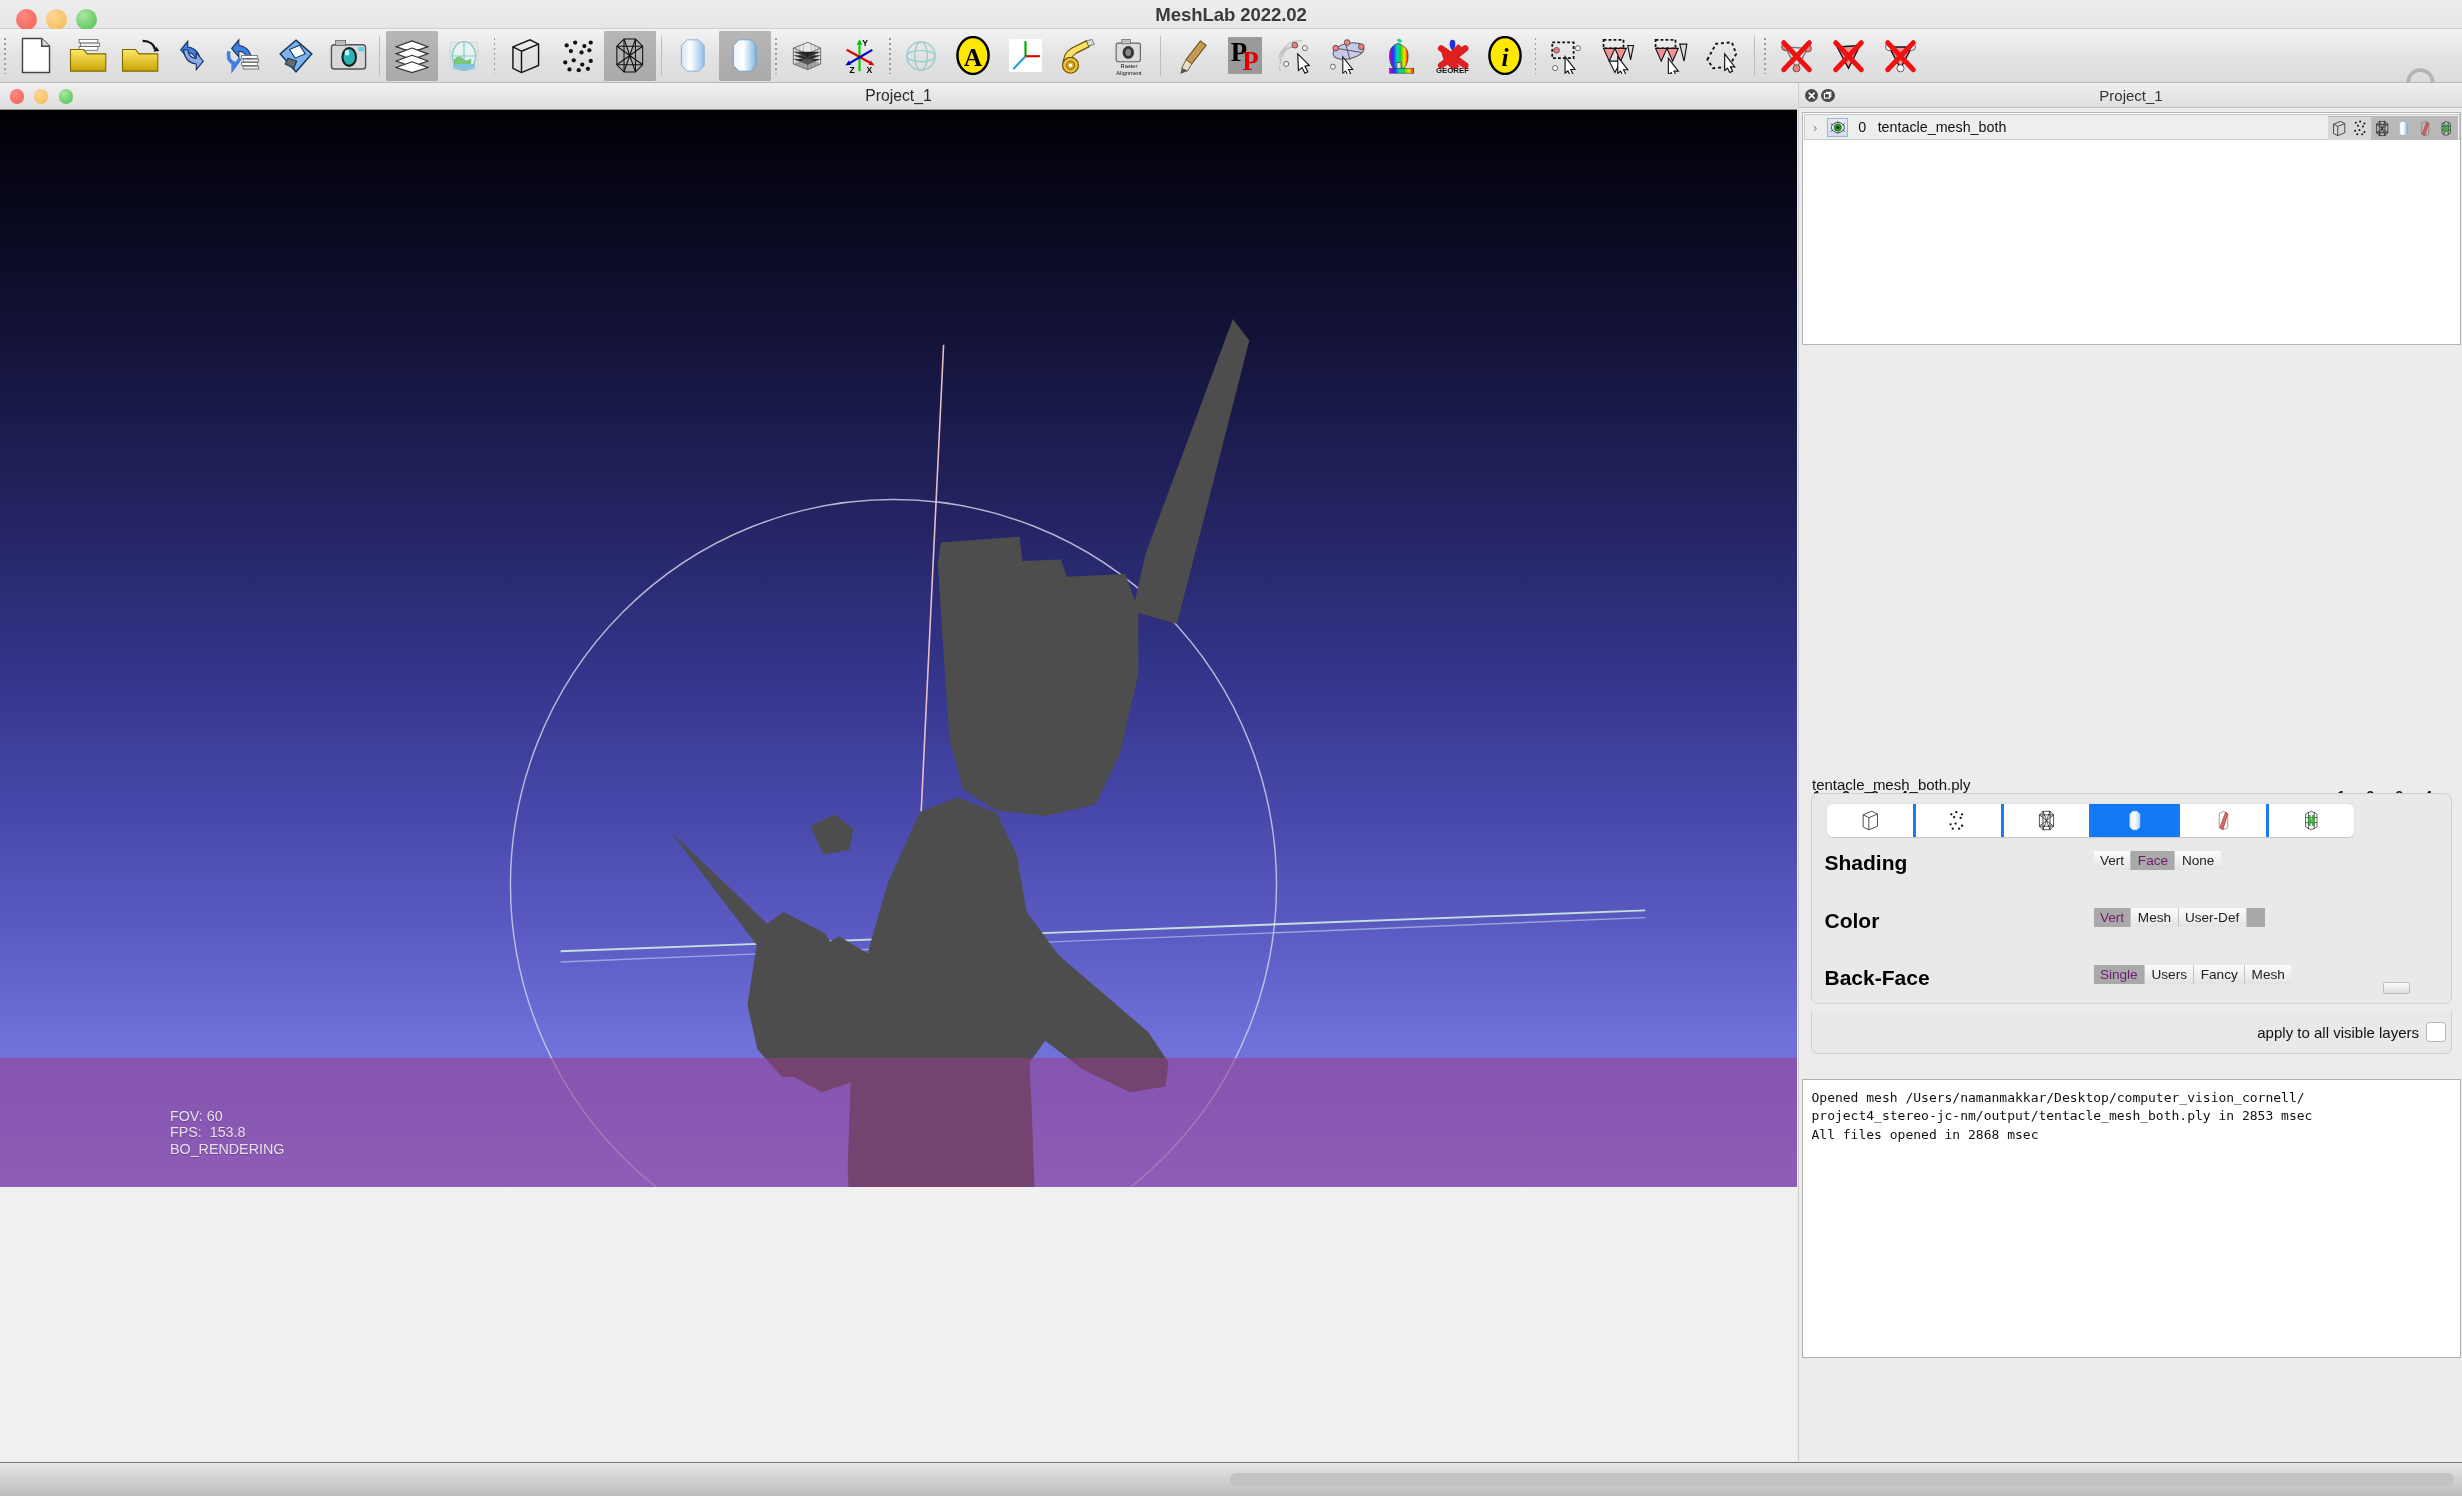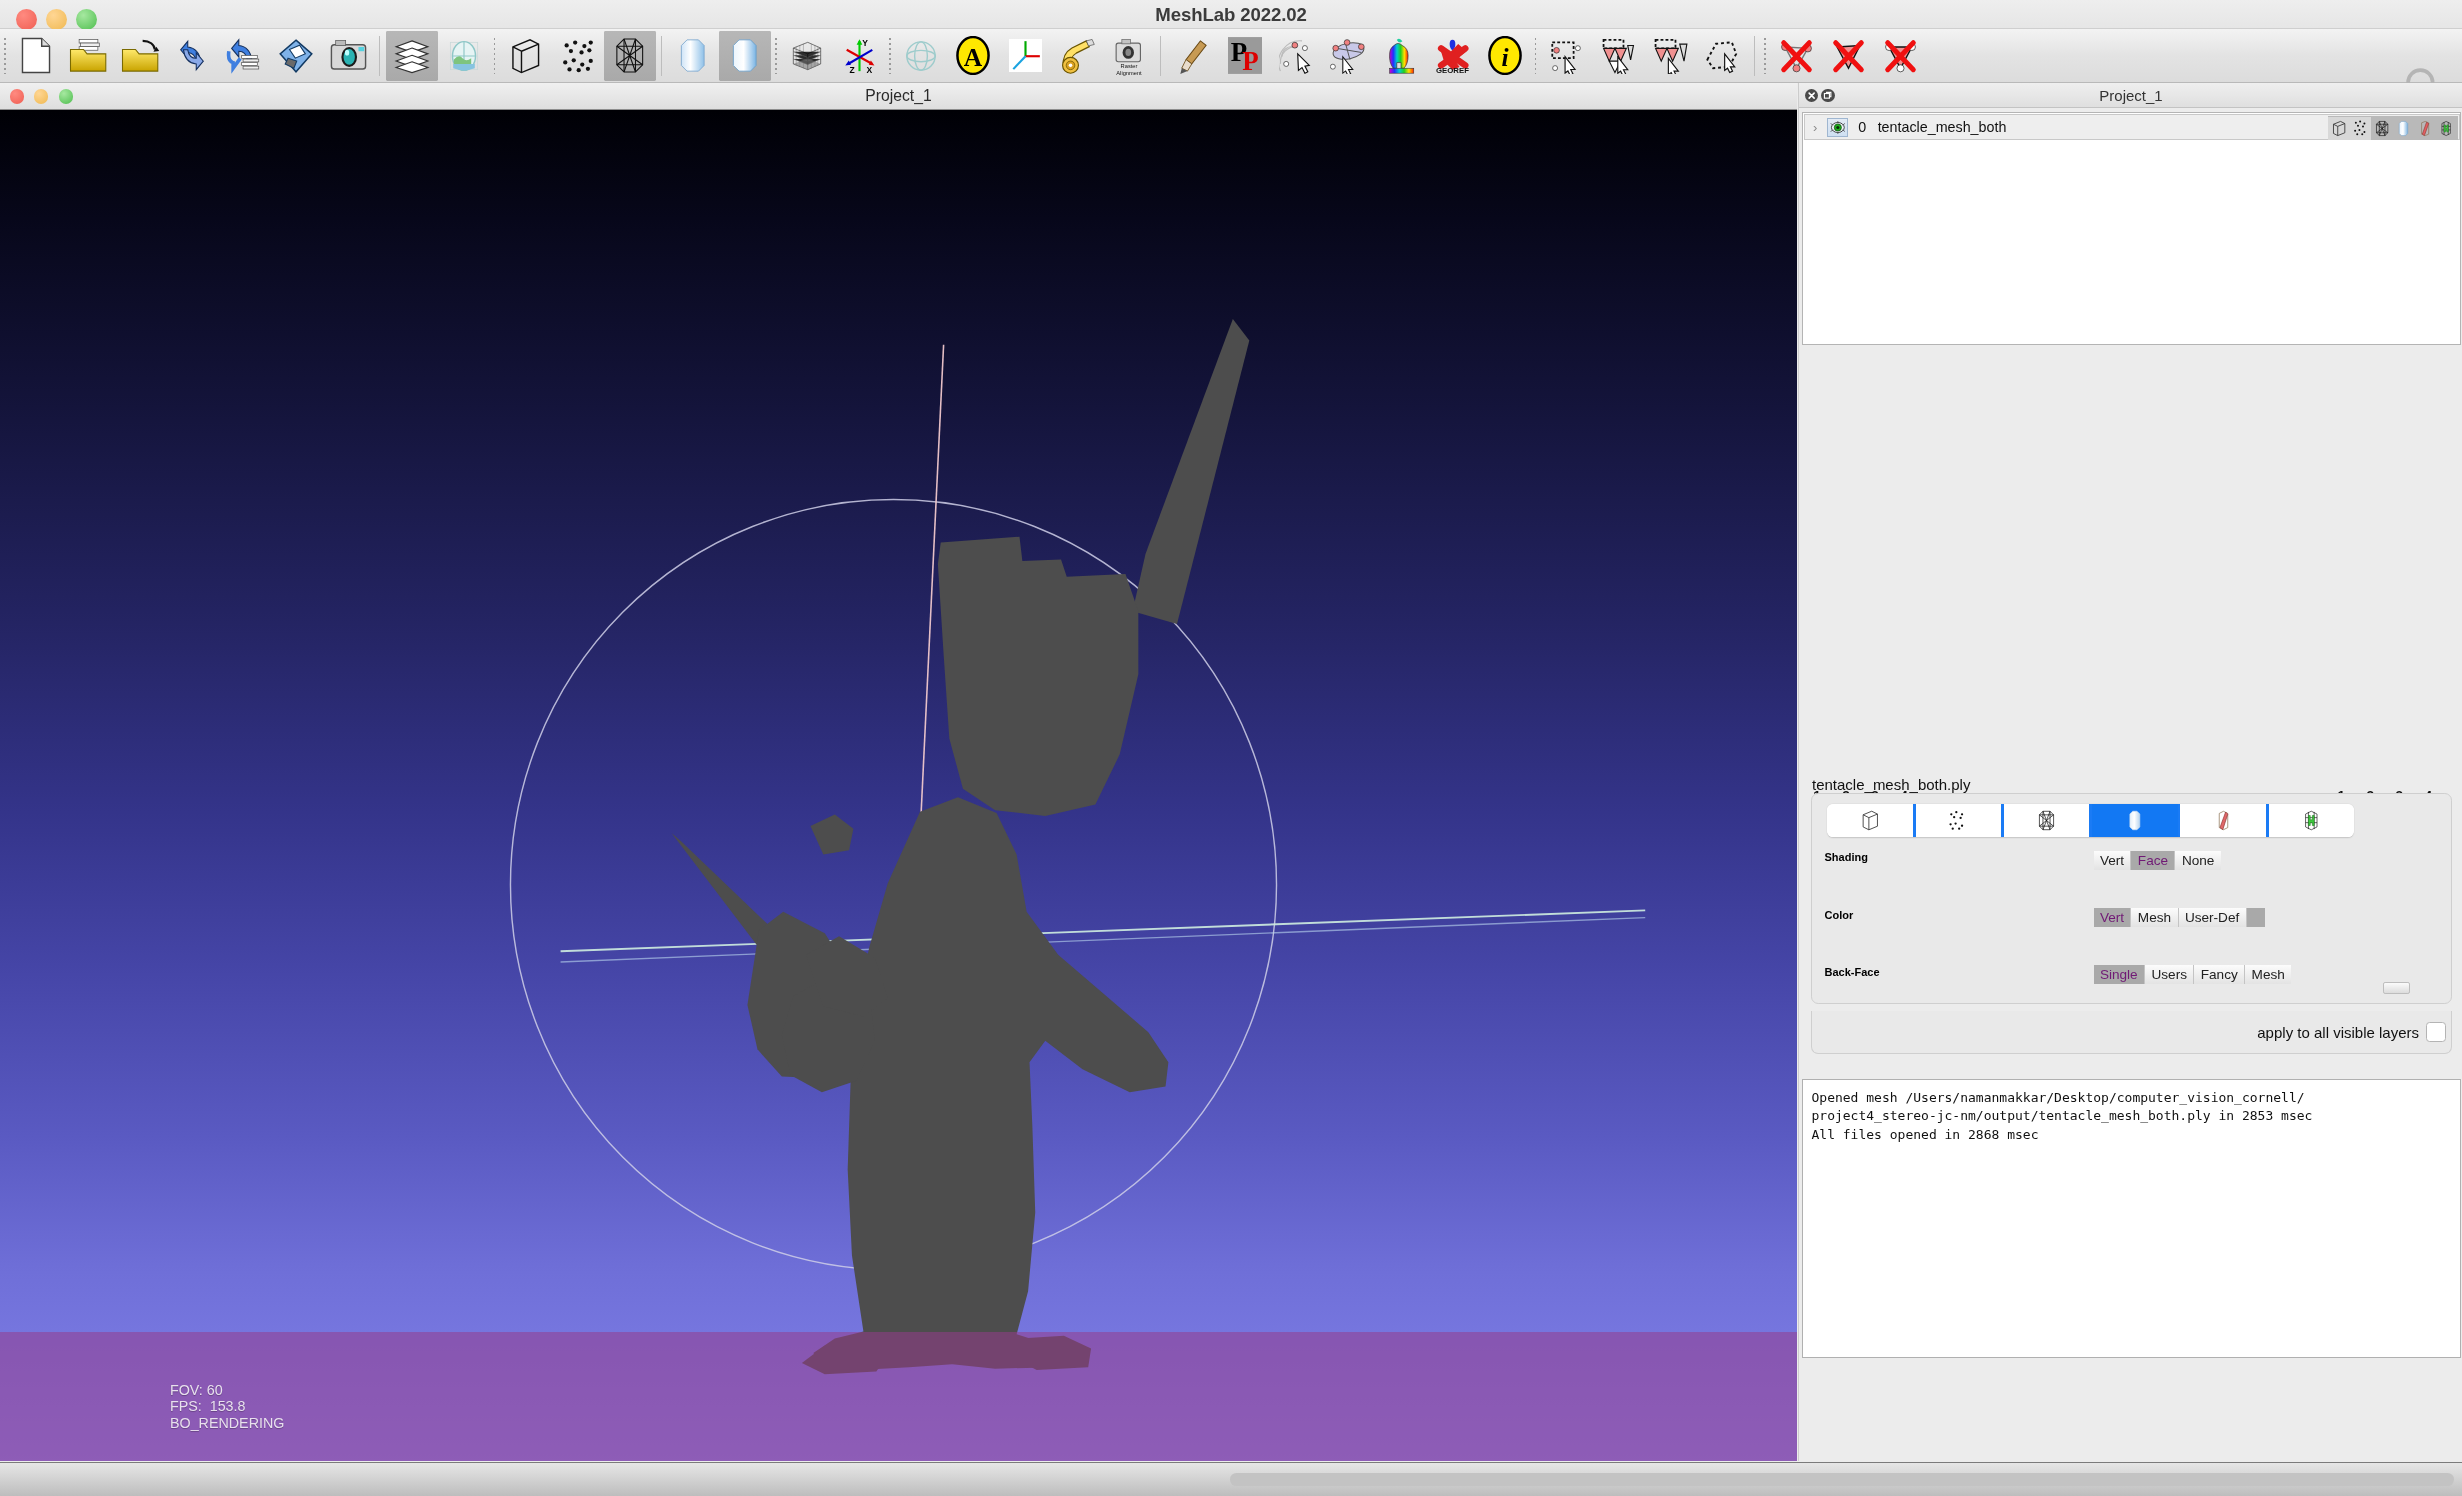--- a/index.html
+++ b/index.html
@@ -74,21 +74,21 @@
   #view-title{
     position:absolute; left:0; top:0; width:1797px; height:26.5px; line-height:26.5px;
     text-align:center; font-size:15.7px; color:#2a2a2a; font-weight:500;
   }
   .vtraffic{ position:absolute; top:6.4px; width:14.3px; height:14.3px; border-radius:50%; }
   .vtraffic.r{ left:10px; background:radial-gradient(circle at 35% 30%,#ff8a80,#ef5e52); }
   .vtraffic.y{ left:34px; background:radial-gradient(circle at 35% 30%,#ffd694,#efb850); }
   .vtraffic.g{ left:59px; background:radial-gradient(circle at 35% 30%,#a6e8a0,#4dbd4d); }
 
   #gl-canvas{
-    position:absolute; left:0; top:27px; width:1797px; height:1351px;
+    position:absolute; left:0; top:27px; width:1797px; height:1077px;
     overflow:hidden;
     background:linear-gradient(180deg,
        #000005 0%, #07071a 8%, #14143b 22%, #242463 38%,
        #34348a 52%, #4646a8 64%, #5a5ac2 76%, #6f6fd8 86%, #7e7ee6 96%, #8585ea 100%);
   }
   #gl-status-band{
     position:absolute; left:0; bottom:0; width:1797px; height:129px;
     background:rgba(150,60,140,0.55);
   }
   .stat-block{
@@ -164,21 +164,21 @@
     background:#ffffff; border-radius:6.4px;
     display:flex; align-items:stretch; overflow:hidden;
     box-shadow:0 0.7px 1.4px rgba(0,0,0,0.16);
   }
   .seg{
     flex:1 1 0; display:flex; align-items:center; justify-content:center;
     position:relative; background:#ffffff;
   }
   .seg.active{ background:#1278f3; }
   .segdiv{ width:2.9px; background:#1a7bf5; flex:0 0 auto; }
-  .opt-label{ position:absolute; font-size:11px; font-weight:bold; color:#000; }
+  .opt-label{ position:absolute; font-size:21px; font-weight:bold; color:#000; }
   .btngrp{ position:absolute; display:flex; }
   .bopt{
     font-size:13.6px; color:#222; padding:2.1px 6.4px;
     background:linear-gradient(#fcfcfc,#e3e3e3);
     border-right:0.7px solid #c4c4c4;
   }
   .bopt:last-child{ border-right:none; }
   .bopt.on{ background:#a9a9a9; color:#701a75; }
   .bopt.pad{ width:18.6px; }
 

